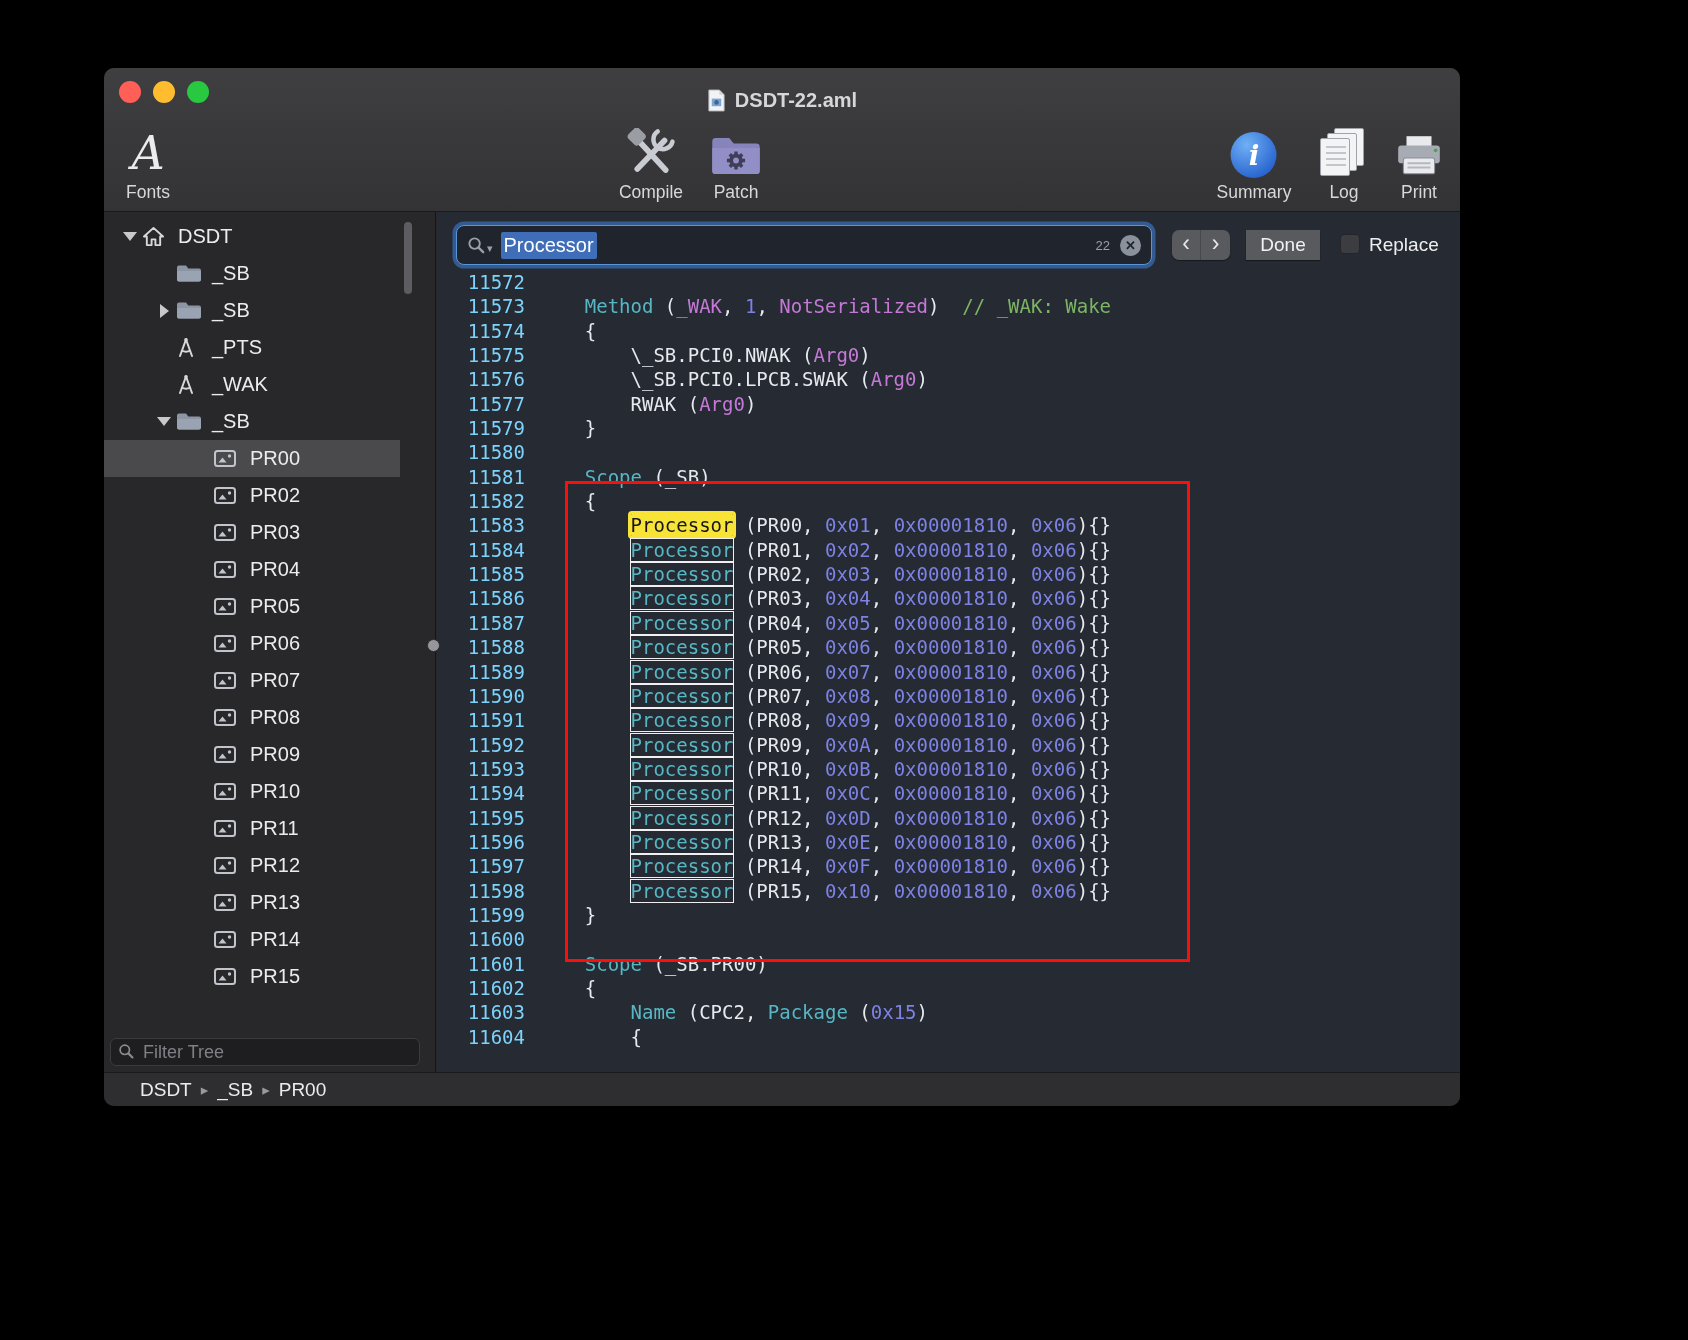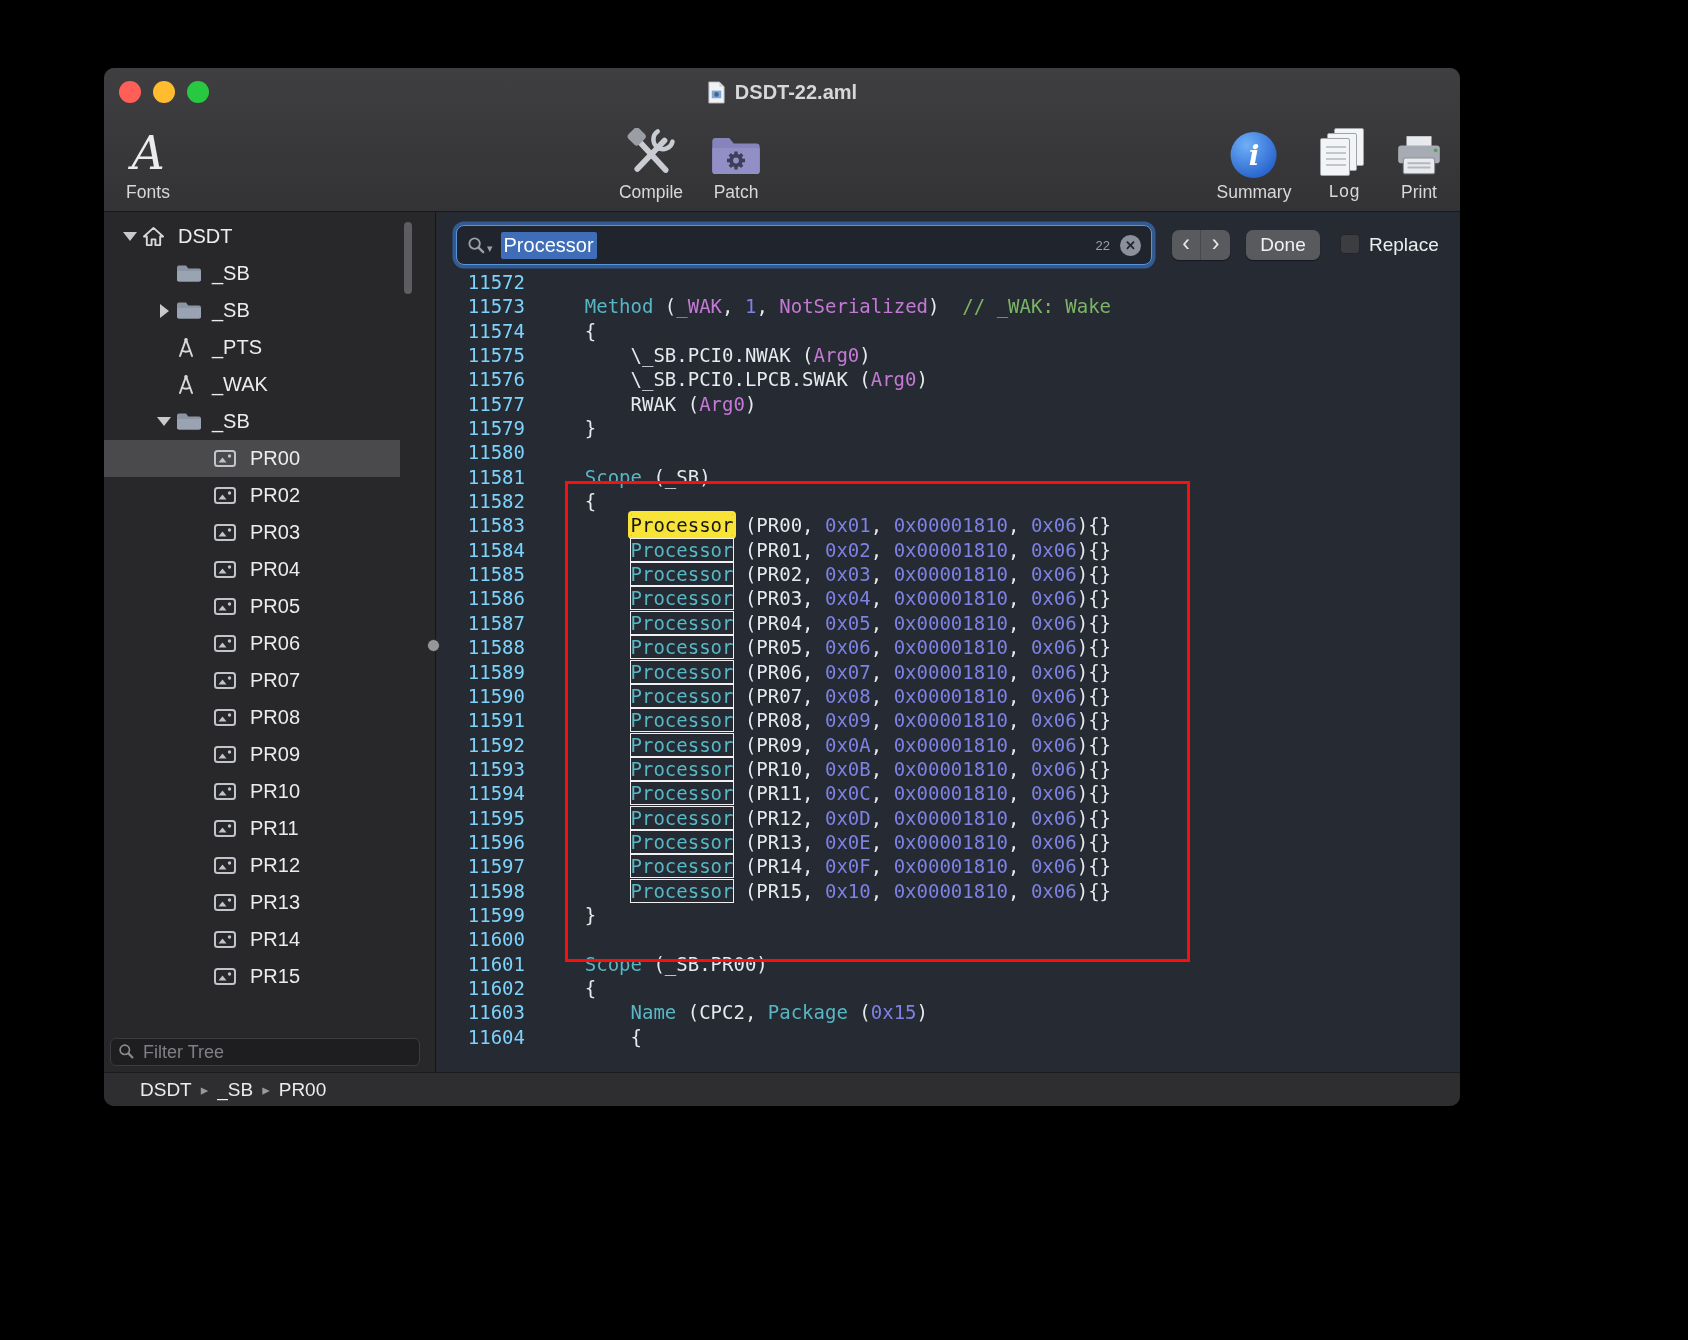--- a/index.html
+++ b/index.html
@@ -10,21 +10,21 @@
     overflow:hidden;background:#28282a;box-shadow:0 25px 80px rgba(0,0,0,.6);}
 
   
   .header{position:absolute;left:0;top:0;right:0;height:144px;
     background:linear-gradient(#3f3f41,#333335);border-bottom:1px solid #1a1a1c;}
   .titlebar{position:absolute;left:0;top:0;right:0;height:48px;}
   .traffic{position:absolute;top:13px;width:22px;height:22px;border-radius:50%;}
   .t-close{left:15px;background:#ff5f57;}
   .t-min{left:49px;background:#febc2e;}
   .t-zoom{left:83px;background:#28c840;}
-  .title-wrap{position:absolute;left:0;right:0;top:0;height:48px;display:flex;align-items:center;
+  .title-wrap{position:absolute;left:0;right:0;top:8px;height:48px;display:flex;align-items:center;
     justify-content:center;gap:9px;text-align:right;}
   .doc-icon{display:inline-flex;}
   .win-title{font-size:20px;font-weight:600;color:#d7d7da;}
 
   .toolbar-item{position:absolute;top:52px;display:flex;flex-direction:column;align-items:center;
     transform:translateX(-50%);}
   .tb-icon{height:58px;display:flex;align-items:flex-end;justify-content:center;}
   .tb-label{margin-top:4px;font-size:17.5px;color:#d8d8da;}
   .fonts-a{font-family:"DejaVu Serif",serif;font-style:italic;font-size:46px;line-height:50px;color:#ececee;}
   .summary-circle{width:46px;height:46px;border-radius:50%;
@@ -78,21 +78,21 @@
   .find-text{margin-left:8px;font-size:20px;color:#fff;background:var(--selection,#3f6db8);
     padding:2px 3px;border-radius:2px;white-space:pre;}
   .find-spacer{flex:1;}
   .find-count{font-size:13px;color:#9aa0ab;margin-right:10px;}
   .clear-btn{width:21px;height:21px;border-radius:50%;background:#8b919c;color:#20242c;
     display:flex;align-items:center;justify-content:center;font-size:13px;font-weight:bold;}
   .nav-seg{position:absolute;left:735px;top:18px;width:58px;height:30px;background:#595a5e;
     border-radius:7px;display:flex;overflow:hidden;box-shadow:0 1px 1px rgba(0,0,0,.4);}
   .nav-btn{width:29px;display:flex;align-items:center;justify-content:center;color:#e8e8ea;font-size:23px;line-height:1;padding-bottom:3px;}
   .nav-btn.prev{border-right:1px solid #47484c;}
-  .done-btn{position:absolute;left:809px;top:18px;width:74px;height:30px;background:#595a5e;border-radius:7px;
+  .done-btn{position:absolute;left:809px;top:18px;width:74px;height:30px;background:#595a5e;border-radius:0;
     color:#f1f1f3;font-size:19px;display:flex;align-items:center;justify-content:center;box-shadow:0 1px 1px rgba(0,0,0,.4);}
   .replace-check{position:absolute;left:903px;top:22px;width:20px;height:20px;background:#3c3d41;
     border:1px solid #252528;border-radius:4px;}
   .replace-label{position:absolute;left:932px;top:18px;height:30px;display:flex;align-items:center;
     color:#eeeeef;font-size:19px;}
 
   .code-area{position:absolute;left:0;top:58px;right:0;bottom:0;overflow:hidden;}
   .code-line{display:flex;height:24.35px;line-height:24.35px;font-family:"DejaVu Sans Mono",monospace;font-size:19px;}
   .ln{width:88px;text-align:right;color:#7dd3fc;flex:none;}
   .code{padding-left:14px;white-space:pre;}
@@ -166,21 +166,21 @@
       <span class="tb-label">Patch</span>
     </div>
 
     <div class="toolbar-item" style="left:1150px;">
       <span class="tb-icon">
           <span class="summary-circle">i</span>
         </span>
       <span class="tb-label">Summary</span>
     </div>
 
-    <div class="toolbar-item" style="left:1240px;font-family:Liberation Mono, monospace;">
+    <div class="toolbar-item" style="left:1240px;">
       <span class="tb-icon">
         <span class="log-pages">
             <span class="pg pg1"></span>
             <span class="pg pg2"></span>
             <span class="pg pg3"></span>
           </span>
       </span>
       <span class="tb-label">Log</span>
     </div>
 

